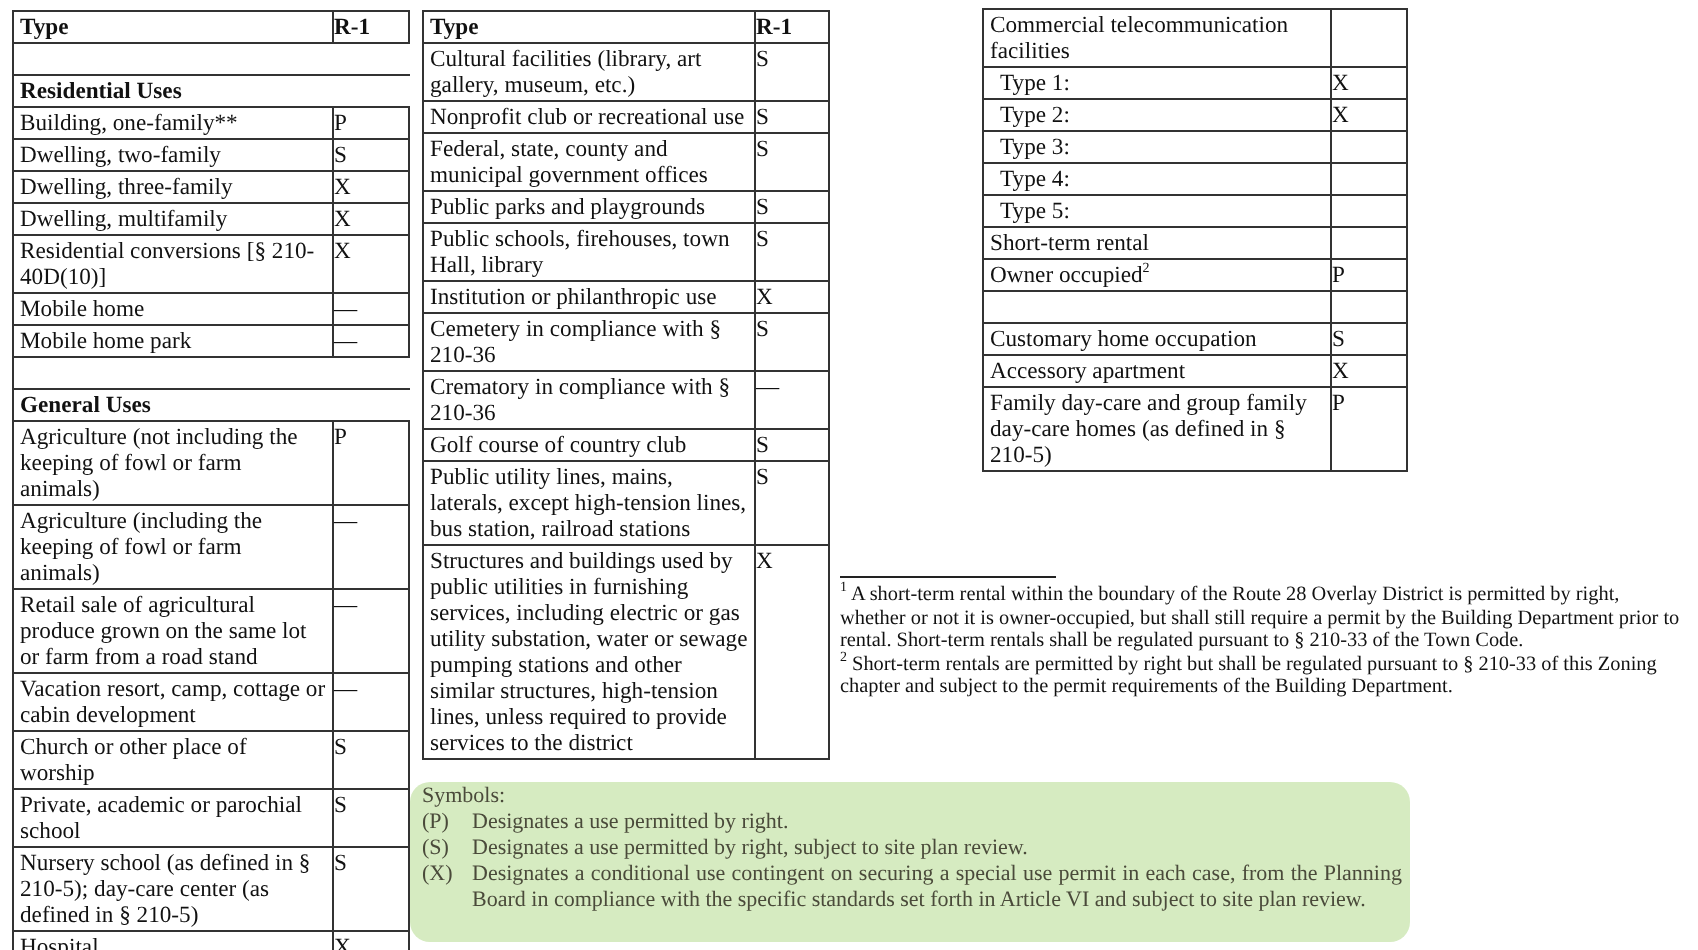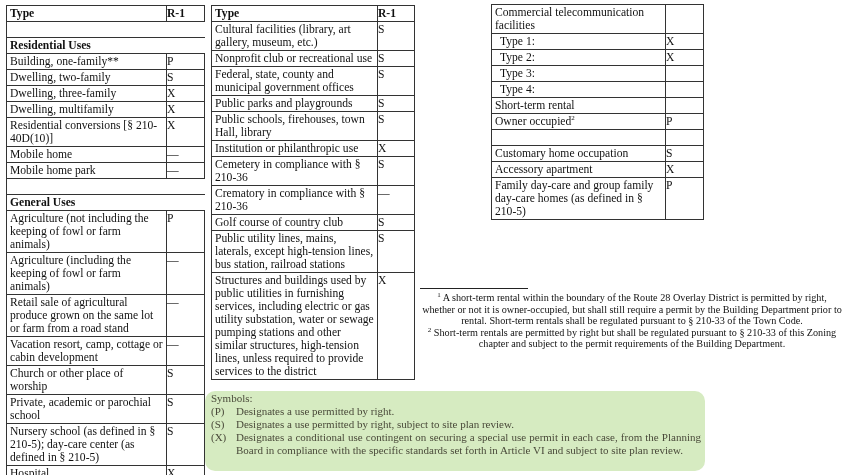--- a/index.html
+++ b/index.html
@@ -16,21 +16,21 @@
   #t1 { left:6px; top:5px; width:198px; }
   #t1 col.c1 { width:160px; } #t1 col.c2 { width:38px; }
   #t2 { left:211px; top:5px; width:203px; }
   #t2 col.c1 { width:166px; } #t2 col.c2 { width:37px; }
   #t3 { left:491px; top:4px; width:212px;border-radius:32px; }
   #t3 col.c1 { width:174px; } #t3 col.c2 { width:38px; }
   #t3 tr.top td { border-top:1px solid #333; }
   sup { font-size:7px; line-height:0; vertical-align:super; }
   .fn-rule { position:absolute; left:420px; top:288px; width:108px; border-top:1px solid #222; }
   .footnotes { position:absolute; left:420px; top:292px; width:424px; font-size:10.2px; line-height:11.6px; }
-  .footnotes p { margin:0;text-align:center; }
+  .footnotes p { margin:0; }
   .symbols { position:absolute; left:205px; top:391px; width:500px; height:80px;
              background:#d6ebc1; border-radius:10px; color:#4a4a3a; font-size:11px; line-height:13px; padding:1px 4px 0 6px; box-sizing:border-box; }
   .symbols .title { margin:0; }
   .symbols .row { display:flex; }
   .symbols .code { width:25px; flex:none; }
   .symbols .desc { text-align:justify; flex:1; }
 </style>
 </head>
 <body>
 
@@ -194,20 +194,24 @@
     <tr>
         <td class="indent">Type 2:</td>
         <td class="val">X</td>
       </tr>
     <tr>
         <td class="indent">Type 3:</td>
         <td class="val"></td>
       </tr>
     <tr>
         <td class="indent">Type 4:</td>
+        <td class="val"></td>
+      </tr>
+    <tr>
+        <td class="indent">Type 5:</td>
         <td class="val"></td>
       </tr>
     <tr>
         <td>Short-term rental</td>
         <td class="val"></td>
       </tr>
     <tr>
         <td><span>Owner occupied</span><sup>2</sup></td>
         <td class="val">P</td>
       </tr>

